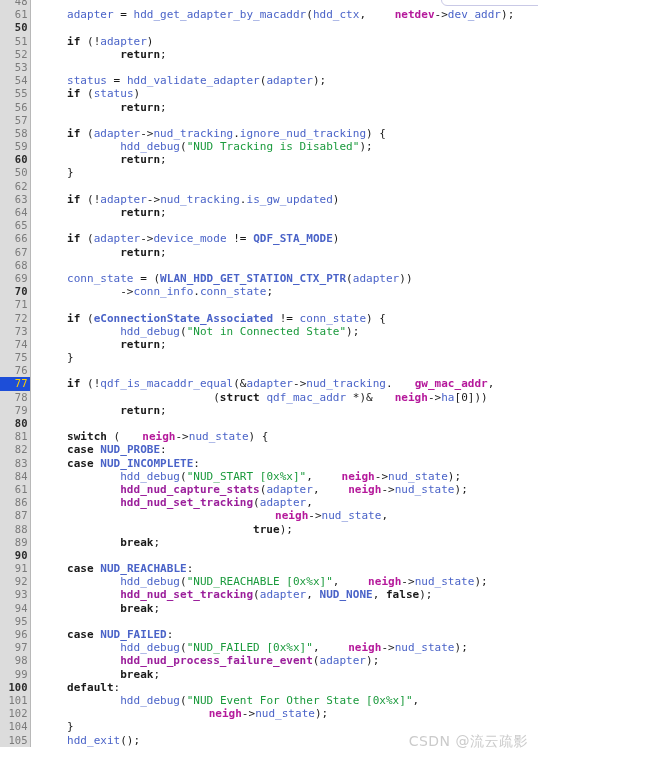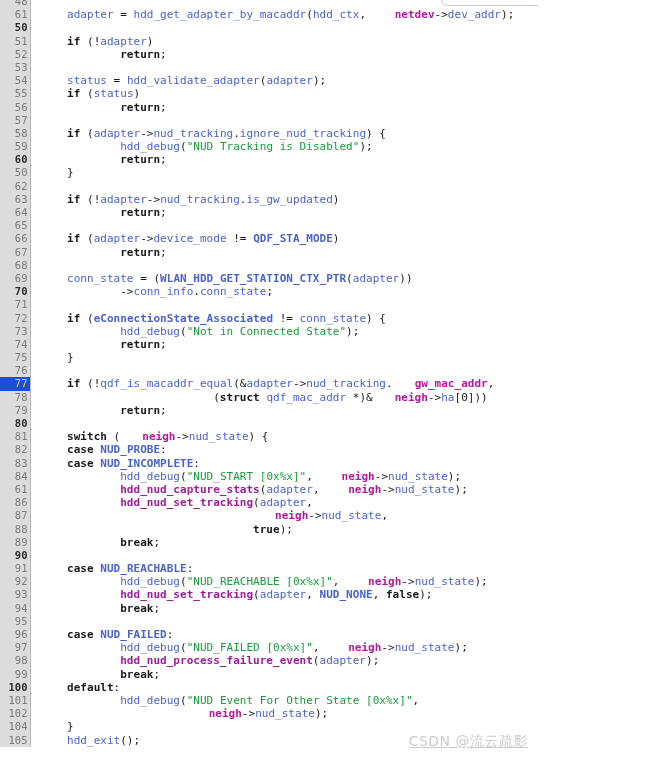--- a/index.html
+++ b/index.html
@@ -97,21 +97,20 @@
   #watermark {
     position: absolute;
     right: 10px;
     bottom: 8px;
     color: #cbcbcb;
     font-family: "DejaVu Sans", "Liberation Sans", sans-serif;
     font-size: 14px;
     letter-spacing: 0.5px;
     white-space: nowrap;
     user-select: none;
-    text-decoration: underline;
   }
 </style>
 </head>
 <body>
 
 <div id="viewer">
 
   <div id="search-box" placeholder=""></div>
 
   <table id="code-table">

